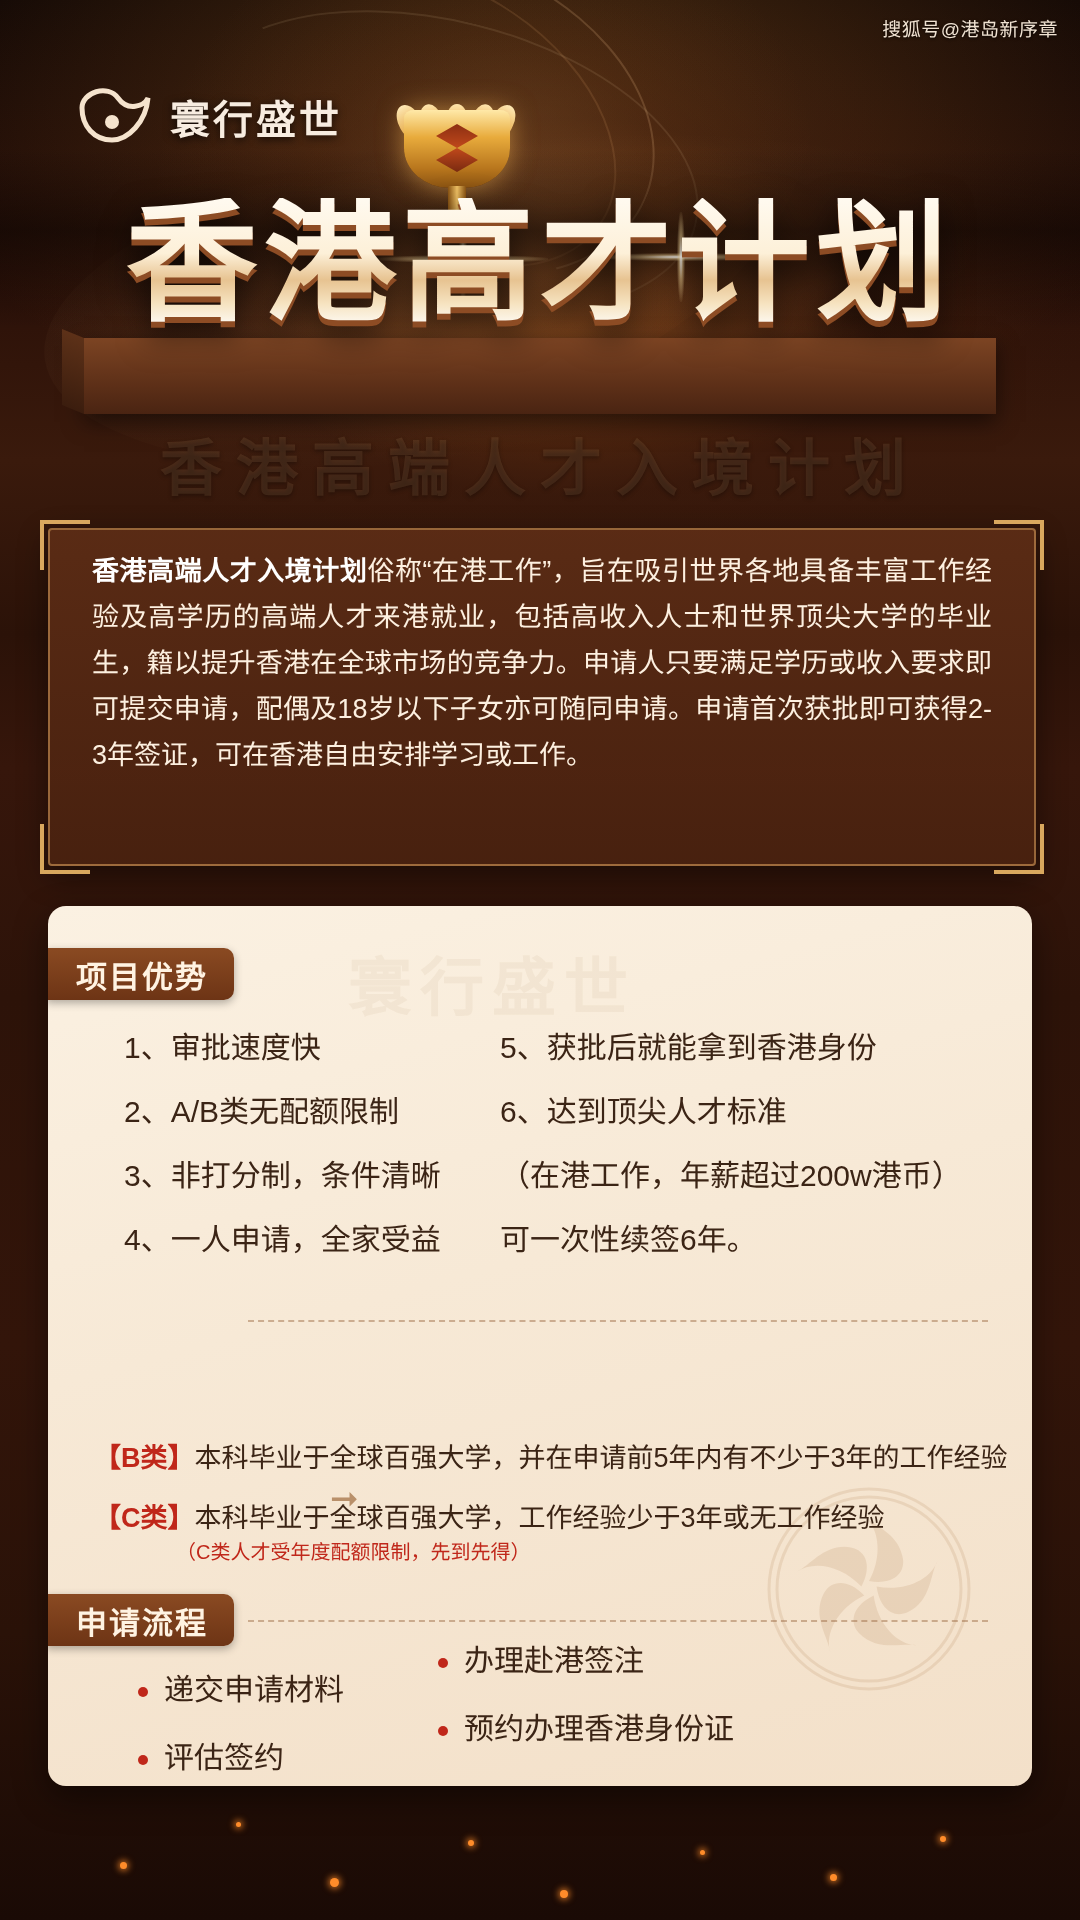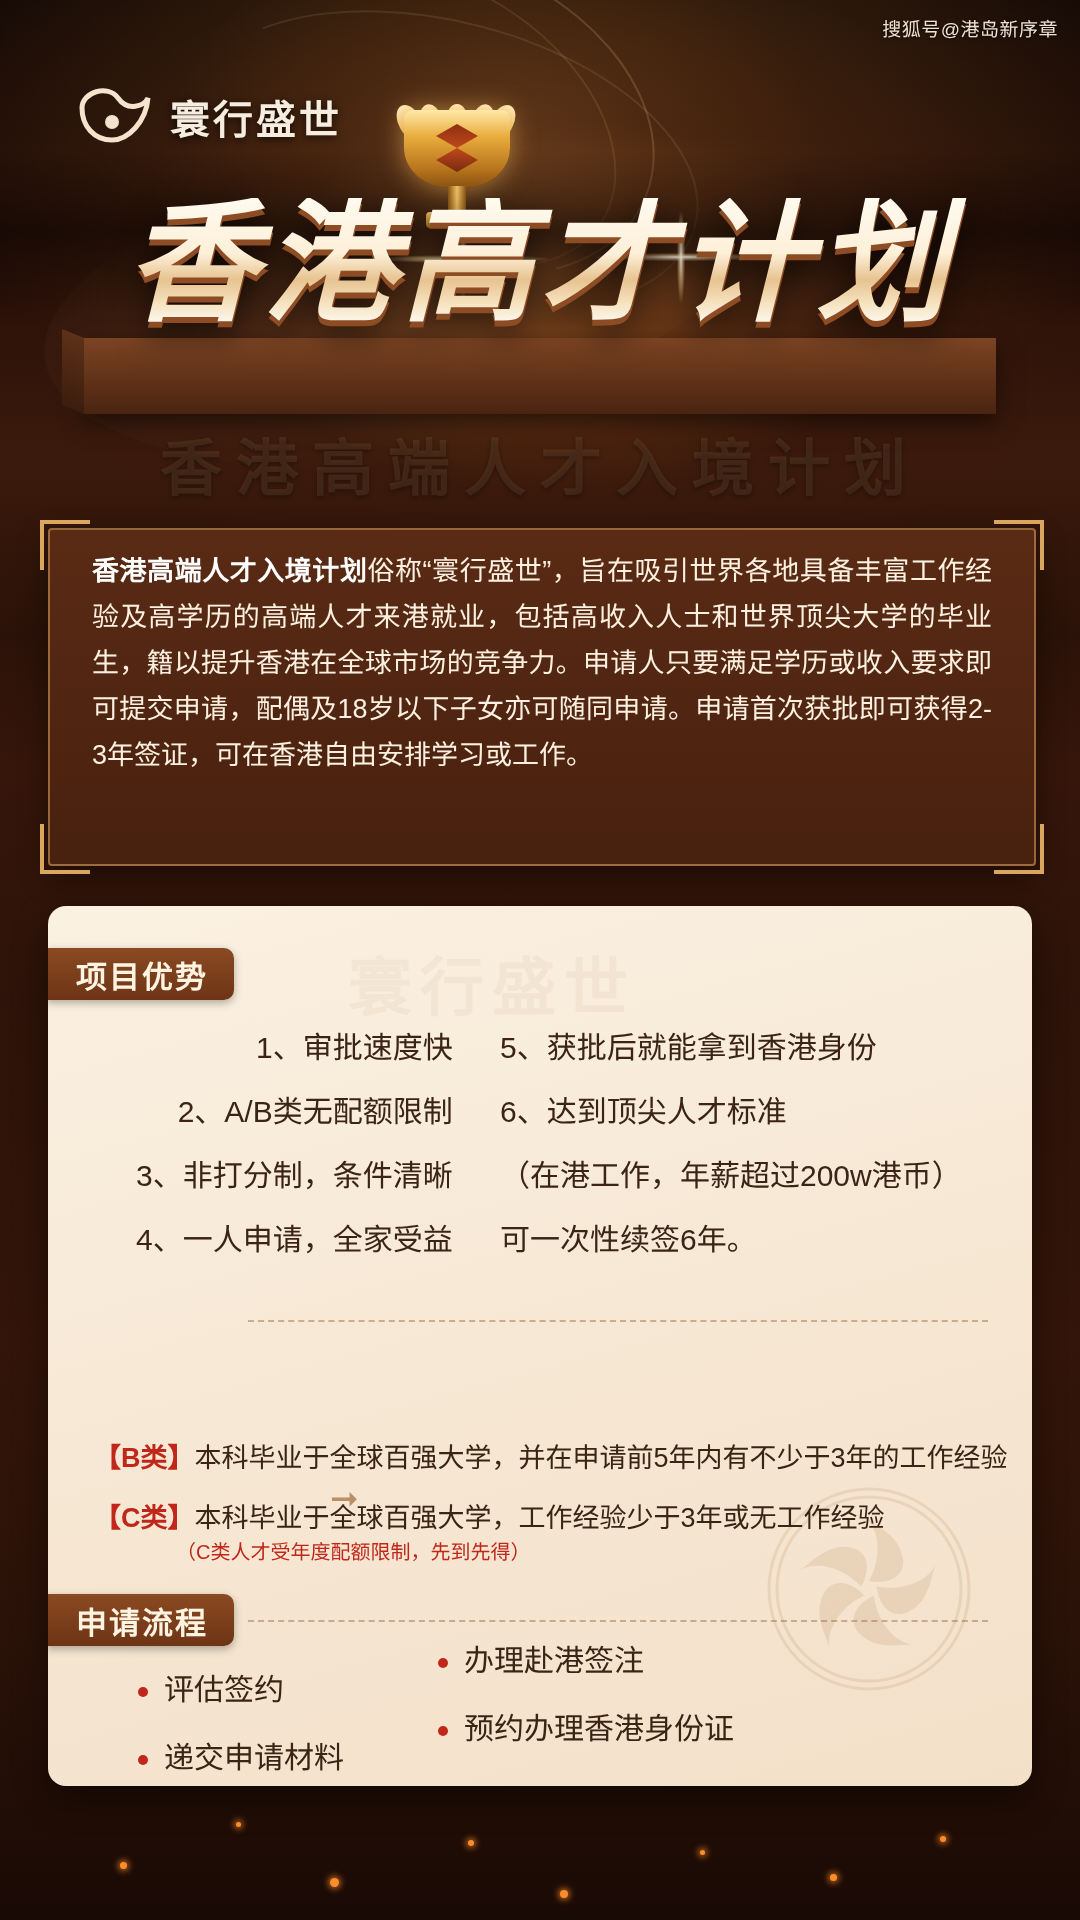--- a/index.html
+++ b/index.html
@@ -185,21 +185,20 @@
     font-size: 132px;
     font-weight: bold;
     letter-spacing: 6px;
     line-height: 1;
     color: #fdf3e0;
     background: linear-gradient(180deg, #fffaf0 0%, #fdf0d8 42%, #e7c391 62%, #f6e3c0 80%, #ffffff 100%);
     -webkit-background-clip: text;
     background-clip: text;
     -webkit-text-fill-color: transparent;
     filter: drop-shadow(0 6px 0 #8d4c24) drop-shadow(0 10px 16px rgba(0,0,0,0.6));
-    font-style: italic;
   }
   .ghost-title {
     position: absolute;
     left: 0; right: 0;
     top: 418px;
     text-align: center;
     font-size: 62px;
     font-weight: bold;
     letter-spacing: 14px;
     color: rgba(255,205,150,0.10);
@@ -382,21 +381,21 @@
 
   <div class="title-plinth"></div>
   <div class="main-title">香港高才计划</div>
   <div class="ghost-title">香港高端人才入境计划</div>
 
   <div class="intro-panel">
     <span class="corner tl"></span>
     <span class="corner tr"></span>
     <span class="corner bl"></span>
     <span class="corner br"></span>
-    <div class="intro-body"><b>香港高端人才入境计划</b><span>俗称“寰行盛世”，旨在吸引世界各地具备丰富工作经验及高学历的高端人才来港就业，包括高收入人士和世界顶尖大学的毕业生，籍以提升香港在全球市场的竞争力。申请人只要满足学历或收入要求即可提交申请，配偶及18岁以下子女亦可随同申请。申请首次获批即可获得2-3年签证，可在香港自由安排学习或工作。</span></div>
+    <div class="intro-body"><b>香港高端人才入境计划</b><span>俗称“在港工作”，旨在吸引世界各地具备丰富工作经验及高学历的高端人才来港就业，包括高收入人士和世界顶尖大学的毕业生，籍以提升香港在全球市场的竞争力。申请人只要满足学历或收入要求即可提交申请，配偶及18岁以下子女亦可随同申请。申请首次获批即可获得2-3年签证，可在香港自由安排学习或工作。</span></div>
   </div>
 
   <div class="light-card">
     <div class="card-watermark">寰行盛世</div>
 
     <div class="bauhinia">
       <svg viewBox="0 0 210 210" width="210" height="210">
         <g fill="none" stroke="#b07d4e" stroke-width="3">
           <circle cx="105" cy="105" r="100"></circle>
           <circle cx="105" cy="105" r="92"></circle>
@@ -416,21 +415,21 @@
             </g>
           <g transform="rotate(288)">
               <path d="M0,-8 C14,-34 10,-62 -6,-74 C6,-62 30,-56 34,-30 C36,-14 22,-4 0,-8 Z"></path>
             </g>
         </g>
       </svg>
     </div>
 
     <div class="tab" style="top: 42px;">项目优势</div>
 
-    <div class="adv-list" style="left: 88px; top: 110px; text-align: right;">
+    <div class="adv-list" style="left: 76px; top: 110px;">
       <div>1、审批速度快</div>
       <div>2、A/B类无配额限制</div>
       <div>3、非打分制，条件清晰</div>
       <div>4、一人申请，全家受益</div>
     </div>
 
     <div class="adv-list" style="left: 452px; top: 110px;">
       <div>5、获批后就能拿到香港身份</div>
       <div>6、达到顶尖人才标准</div>
       <div>（在港工作，年薪超过200w港币）</div>
@@ -440,22 +439,22 @@
     <div class="tab-rule" style="left: 200px; top: 414px; width: 740px;"></div>
 
     <div class="req-row" style="top: 530px;"><span class="req-tag">【B类】</span><span>本科毕业于全球百强大学，并在申请前5年内有不少于3年的工作经验</span></div>
     <div class="req-row" style="top: 590px;"><span class="req-tag">【C类】</span><span>本科毕业于全球百强大学，工作经验少于3年或无工作经验</span></div>
     <div class="req-note" style="top: 630px;">（C类人才受年度配额限制，先到先得）</div>
 
     <div class="tab" style="top: 688px;">申请流程</div>
     <div class="tab-rule" style="left: 200px; top: 714px; width: 740px;"></div>
 
     <div class="flow-col" style="left: 90px; top: 750px;">
+      <div class="flow-item"><span class="dot"></span><span>递交申请材料</span></div>
       <div class="flow-item"><span class="dot"></span><span>评估签约</span></div>
-      <div class="flow-item"><span class="dot"></span><span>递交申请材料</span></div>
 
     </div>
 
     <div class="flow-col" style="left: 390px; top: 723px; font-family: Liberation Mono, monospace;">
       <div class="flow-item"><span class="dot"></span><span>办理赴港签注</span></div>
       <div class="flow-item"><span class="dot"></span><span>预约办理香港身份证</span></div>
 
     </div>
   </div>
 

